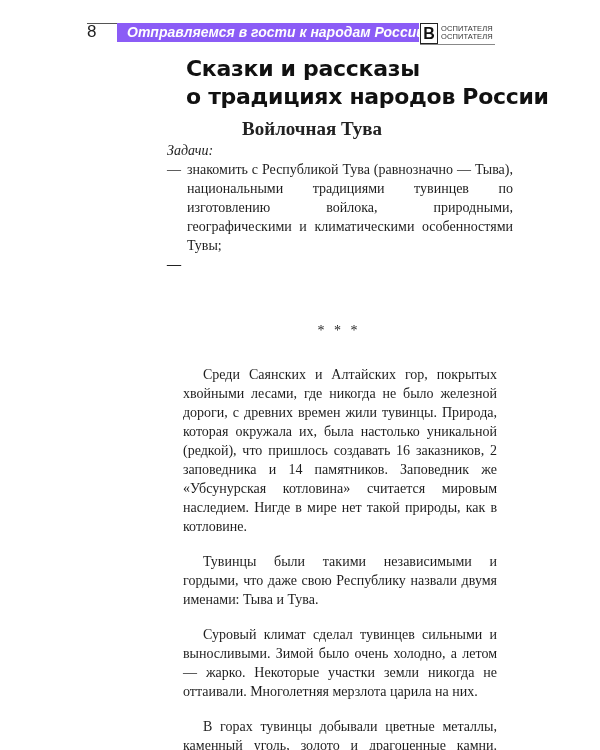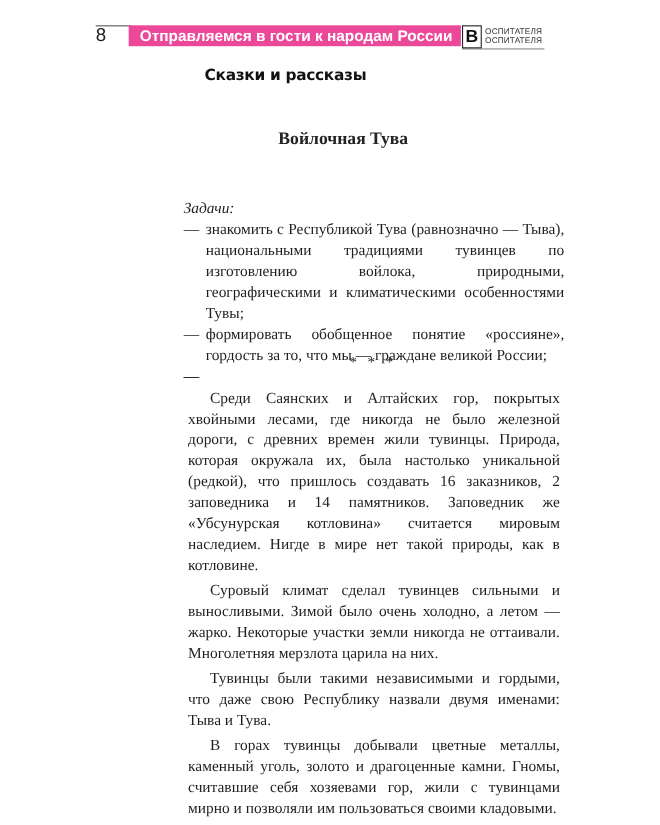--- a/index.html
+++ b/index.html
@@ -1,60 +1,61 @@
 <!DOCTYPE html>
 <html><head>
 <meta charset="utf-8">
 <style>
   html, body { margin: 0; padding: 0; background: #ffffff; }
   body { width: 600px; height: 750px; position: relative; overflow: hidden; font-family: "Liberation Serif", serif; color: #1e1e1e; }
   .top-rule { position: absolute; left: 87px; top: 23px; width: 32px; height: 1px; background: #555; }
   .page-num { position: absolute; left: 87px; top: 22px; font-family: "Liberation Sans", sans-serif; font-size: 17px; color: #222; }
-  .header-bar { position: absolute; left: 117px; top: 23px; width: 302px; height: 19px; background: #ec4899; color: #fff; font-family: "Liberation Sans", sans-serif; font-weight: bold; font-size: 14px; line-height: 19px; padding-left: 10px; box-sizing: border-box; white-space: nowrap; }
+  .header-bar { position: absolute; left: 117px; top: 23px; width: 302px; height: 19px; background: #8b5cf6; color: #fff; font-family: "Liberation Sans", sans-serif; font-weight: bold; font-style: italic; font-size: 14px; line-height: 19px; padding-left: 10px; box-sizing: border-box; white-space: nowrap; }
   .brand { position: absolute; left: 420px; top: 22px; height: 22px; display: flex; align-items: center; border-bottom: 1px solid #888; padding-right: 2px; }
   .brand-box { width: 16px; height: 19px; border: 1.5px solid #222; font-family: "Liberation Sans", sans-serif; font-weight: bold; font-size: 16px; line-height: 19px; text-align: center; color: #111; margin-right: 3px; }
   .brand-text { font-family: "Liberation Sans", sans-serif; font-size: 7.5px; line-height: 8px; color: #333; letter-spacing: 0.1px; }
-  .title { position: absolute; left: 186px; top: 55px; font-family: "DejaVu Sans", sans-serif; font-weight: bold; font-size: 14px; line-height: 28px; color: #111; letter-spacing: -0.3px; }
-  .subtitle { position: absolute; left: 0; width: 552px; top: 118px; text-align: center; font-family: "Liberation Serif", serif; font-weight: bold; font-size: 16px; color: #222; padding-left: 72px; box-sizing: border-box; }
+  .title { position: absolute; left: 186px; top: 55px; font-family: "DejaVu Sans", sans-serif; font-weight: bold; font-size: 22px; line-height: 28px; color: #111; letter-spacing: -0.3px; }
+  .subtitle { position: absolute; left: 0; width: 552px; top: 118px; text-align: center; font-family: "Liberation Serif", serif; font-weight: bold; font-size: 19px; color: #222; padding-left: 72px; box-sizing: border-box; }
   .tasks { position: absolute; left: 167px; top: 141px; width: 346px; font-size: 14px; line-height: 19px; }
-  .tasks-label { font-style: italic; margin-top: 40px; }
+  .tasks-label { font-style: italic; }
   .task { position: relative; padding-left: 20px; text-align: justify; }
   .task .dash { position: absolute; left: 0; top: 0; }
   .stars { position: absolute; left: 0; width: 600px; top: 323px; text-align: center; font-size: 14px; letter-spacing: 3px; padding-left: 78px; box-sizing: border-box; }
   .body-text { position: absolute; left: 167px; top: 349px; width: 346px; font-size: 14px; line-height: 19px; text-align: justify; }
-  .body-text p { margin: 4px; text-indent: 20px; }
+  .body-text p { margin: 16px; text-indent: 20px; }
 </style>
 </head>
 <body>
 
 <div class="top-rule"></div>
 <div class="page-num">8</div>
 <div class="header-bar">Отправляемся в гости к народам России</div>
 <div class="brand">
   <div class="brand-box">В</div>
   <div class="brand-text">
     <div>ОСПИТАТЕЛЯ</div>
     <div>ОСПИТАТЕЛЯ</div>
   </div>
 </div>
 
 <div class="title">
   <div>Сказки и рассказы</div>
+  <div>о традициях народов России</div>
 </div>
 
 <div class="subtitle">Войлочная Тува</div>
 
 <div class="tasks">
   <div class="tasks-label">Задачи:</div>
   <div class="task"><span class="dash">—</span><span>знакомить с Республикой Тува (равнозначно — Тыва), национальными традициями тувинцев по изготовлению войлока, природными, географическими и климатическими особенностями Тувы;</span></div>
-  <div class="task"><span class="dash">—</span><span>формировать обобщенное понятие «россияне», гордость за то, что мы — граждане великой России;</span></div>
+  <div class="task"><span class="dash">—</span></div>
   <div class="task"><span class="dash">—</span></div>
   <div class="task"><span class="dash">—</span></div>
 </div>
 
 <div class="stars">* * *</div>
 
 <div class="body-text">
   <p>Среди Саянских и Алтайских гор, покрытых хвойными лесами, где никогда не было железной дороги, с древних времен жили тувинцы. Природа, которая окружала их, была настолько уникальной (редкой), что пришлось создавать 16 заказников, 2 заповедника и 14 памятников. Заповедник же «Убсунурская котловина» считается мировым наследием. Нигде в мире нет такой природы, как в котловине.</p>
+  <p>Тувинцы были такими независимыми и гордыми, что даже свою Республику назвали двумя именами: Тыва и Тува.</p>
   <p>Суровый климат сделал тувинцев сильными и выносливыми. Зимой было очень холодно, а летом — жарко. Некоторые участки земли никогда не оттаивали. Многолетняя мерзлота царила на них.</p>
-  <p>Тувинцы были такими независимыми и гордыми, что даже свою Республику назвали двумя именами: Тыва и Тува.</p>
   <p>В горах тувинцы добывали цветные металлы, каменный уголь, золото и драгоценные камни. Гномы, считавшие себя хозяевами гор, жили с тувинцами мирно и позволяли им пользоваться своими кладовыми.</p>
 </div>
 
 </body></html>

